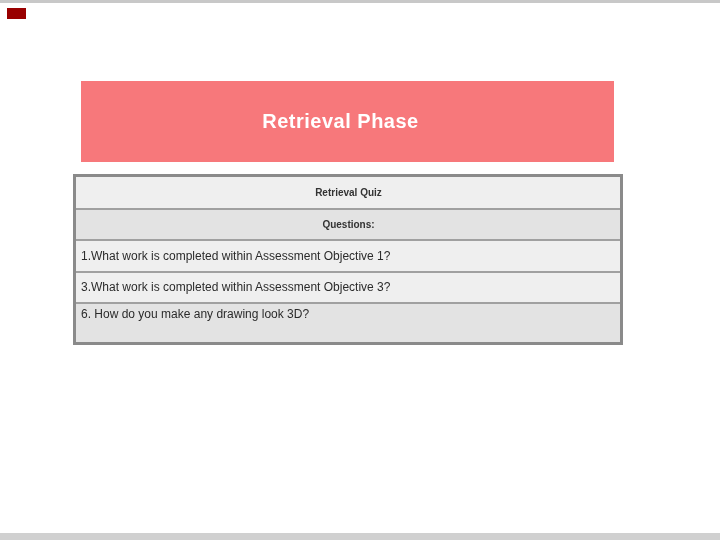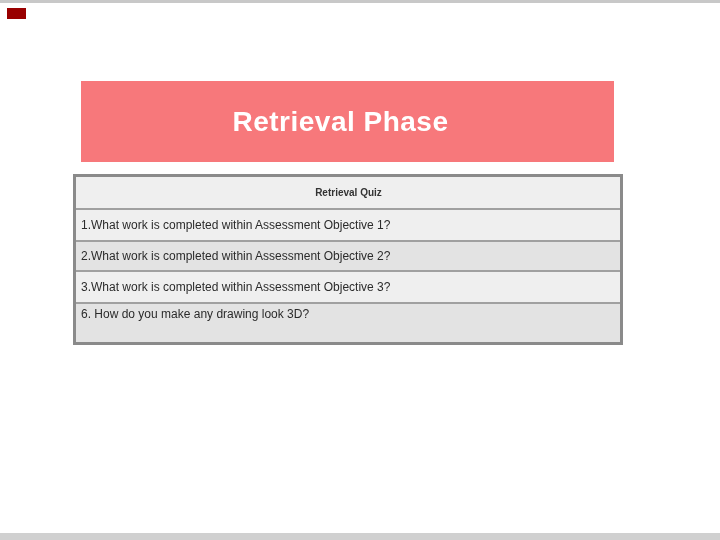--- a/index.html
+++ b/index.html
@@ -38,21 +38,21 @@
     width: 533px; height: 81px;
     background: var(--banner-bg, #f7787b);
     display: flex;
     align-items: center;
     justify-content: center;
     padding-right: 14px;
     box-sizing: border-box;
   }
   .banner h1 {
     margin: 0;
-    font-size: 28px;
+    font-size: 20px;
     font-weight: bold;
     letter-spacing: 0.5px;
     color: var(--banner-text, #ffffff);
   }
   table.quiz {
     position: absolute;
     left: 73px; top: 174px;
     width: 550px; height: 171px;
     border-collapse: collapse;
     border: 3px solid var(--border-outer, #8a8a8a);
@@ -98,25 +98,25 @@
 
   <div class="banner">
     <h1>Retrieval Phase</h1>
   </div>
 
   <table class="quiz">
     <tbody>
       <tr class="hdr row-light r1">
         <td>Retrieval Quiz</td>
       </tr>
+      <tr class="hdr row-dark r2">
+        <td>Questions:</td>
+      </tr>
       <tr class="row-light r3">
         <td>1.What work is completed within Assessment Objective 1?</td>
-      </tr>
-      <tr class="row-dark r4">
-        <td>2.What work is completed within Assessment Objective 2?</td>
       </tr>
       <tr class="row-light r5">
         <td>3.What work is completed within Assessment Objective 3?</td>
       </tr>
       <tr class="row-dark r8">
         <td>6. How do you make any drawing look 3D?</td>
       </tr>
     </tbody>
   </table>
 

